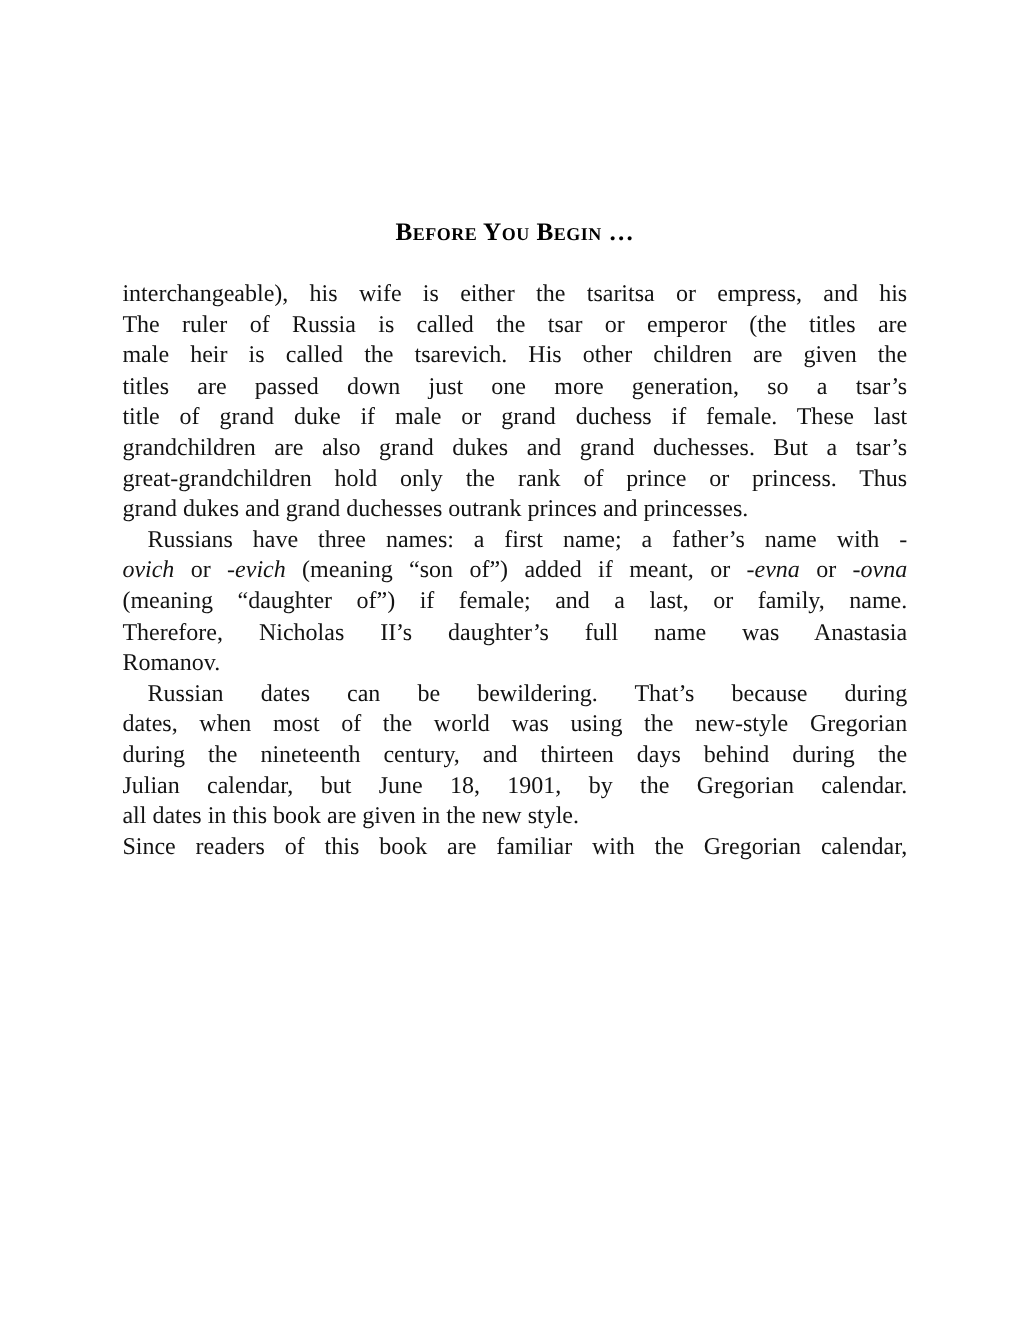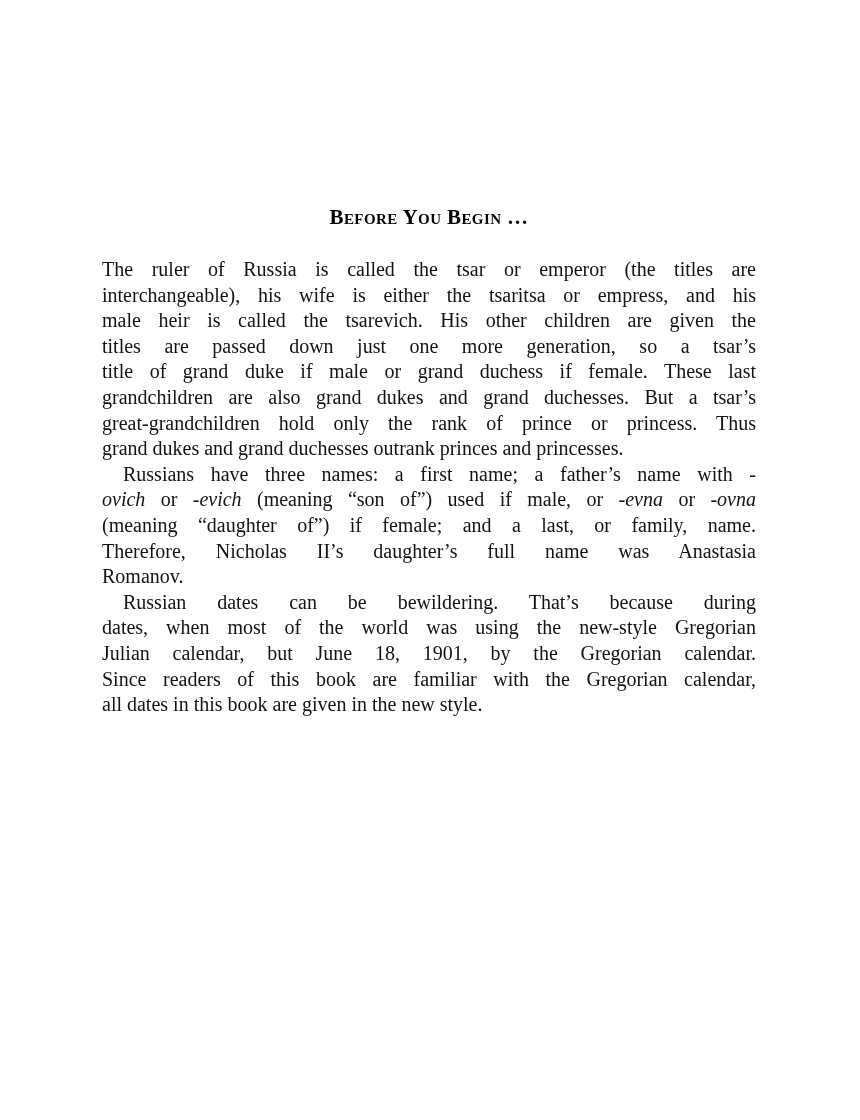--- a/index.html
+++ b/index.html
@@ -14,21 +14,20 @@
     background: #ffffff;
     font-family: "Liberation Serif", "DejaVu Serif", serif;
     color: #131313;
     overflow: hidden;
   }
   .content {
     position: absolute;
     left: 102px;
     top: 180px;
     width: 654px;
-    margin-top: 24px;
   }
   .title {
     font-size: 21px;
     font-weight: bold;
     font-variant: small-caps;
     letter-spacing: 0.4px;
     text-align: center;
     color: #000000;
     margin: 0 0 27px 0;
     line-height: 26px;
@@ -59,38 +58,39 @@
   }
 </style>
 </head>
 <body>
 
 <div class="page" style="background: rgb(255, 255, 255); color: rgb(19, 19, 19);">
   <div class="content">
     <div class="title">Before You Begin …</div>
     <div class="body-text">
         <div class="para">
+          <div class="line"><span>interchangeable), his wife is either the tsaritsa or empress, and his</span></div>
           <div class="line"><span>The ruler of Russia is called the tsar or emperor (the titles are</span></div>
-          <div class="line"><span>interchangeable), his wife is either the tsaritsa or empress, and his</span></div>
           <div class="line"><span>male heir is called the tsarevich. His other children are given the</span></div>
           <div class="line"><span>titles are passed down just one more generation, so a tsar’s</span></div>
           <div class="line"><span>title of grand duke if male or grand duchess if female. These last</span></div>
           <div class="line"><span>grandchildren are also grand dukes and grand duchesses. But a tsar’s</span></div>
           <div class="line"><span>great-grandchildren hold only the rank of prince or princess. Thus</span></div>
           <div class="line last"><span>grand dukes and grand duchesses outrank princes and princesses.</span></div>
         </div>
         <div class="para indent">
           <div class="line"><span>Russians have three names: a first name; a father’s name with -</span></div>
-          <div class="line"><em>ovich</em><span> or </span><em>-evich</em><span> (meaning “son of”) used if male, or </span><em>-evna</em><span> or </span><em>-ovna</em></div>
+          <div class="line"><em>ovich</em><span> or </span><em>-evich</em><span> (meaning “son of”) added if meant, or </span><em>-evna</em><span> or </span><em>-ovna</em></div>
           <div class="line"><span>(meaning “daughter of”) if female; and a last, or family, name.</span></div>
           <div class="line"><span>Therefore, Nicholas II’s daughter’s full name was Anastasia</span></div>
           <div class="line last"><span>Romanov.</span></div>
         </div>
         <div class="para indent">
           <div class="line"><span>Russian dates can be bewildering. That’s because during</span></div>
           <div class="line"><span>dates, when most of the world was using the new-style Gregorian</span></div>
+          <div class="line"><span>during the nineteenth century, and thirteen days behind during the</span></div>
           <div class="line"><span>Julian calendar, but June 18, 1901, by the Gregorian calendar.</span></div>
+          <div class="line last"><span>all dates in this book are given in the new style.</span></div>
           <div class="line"><span>Since readers of this book are familiar with the Gregorian calendar,</span></div>
-          <div class="line last"><span>all dates in this book are given in the new style.</span></div>
         </div>
       </div>
   </div>
 </div>
 
 </body></html>

